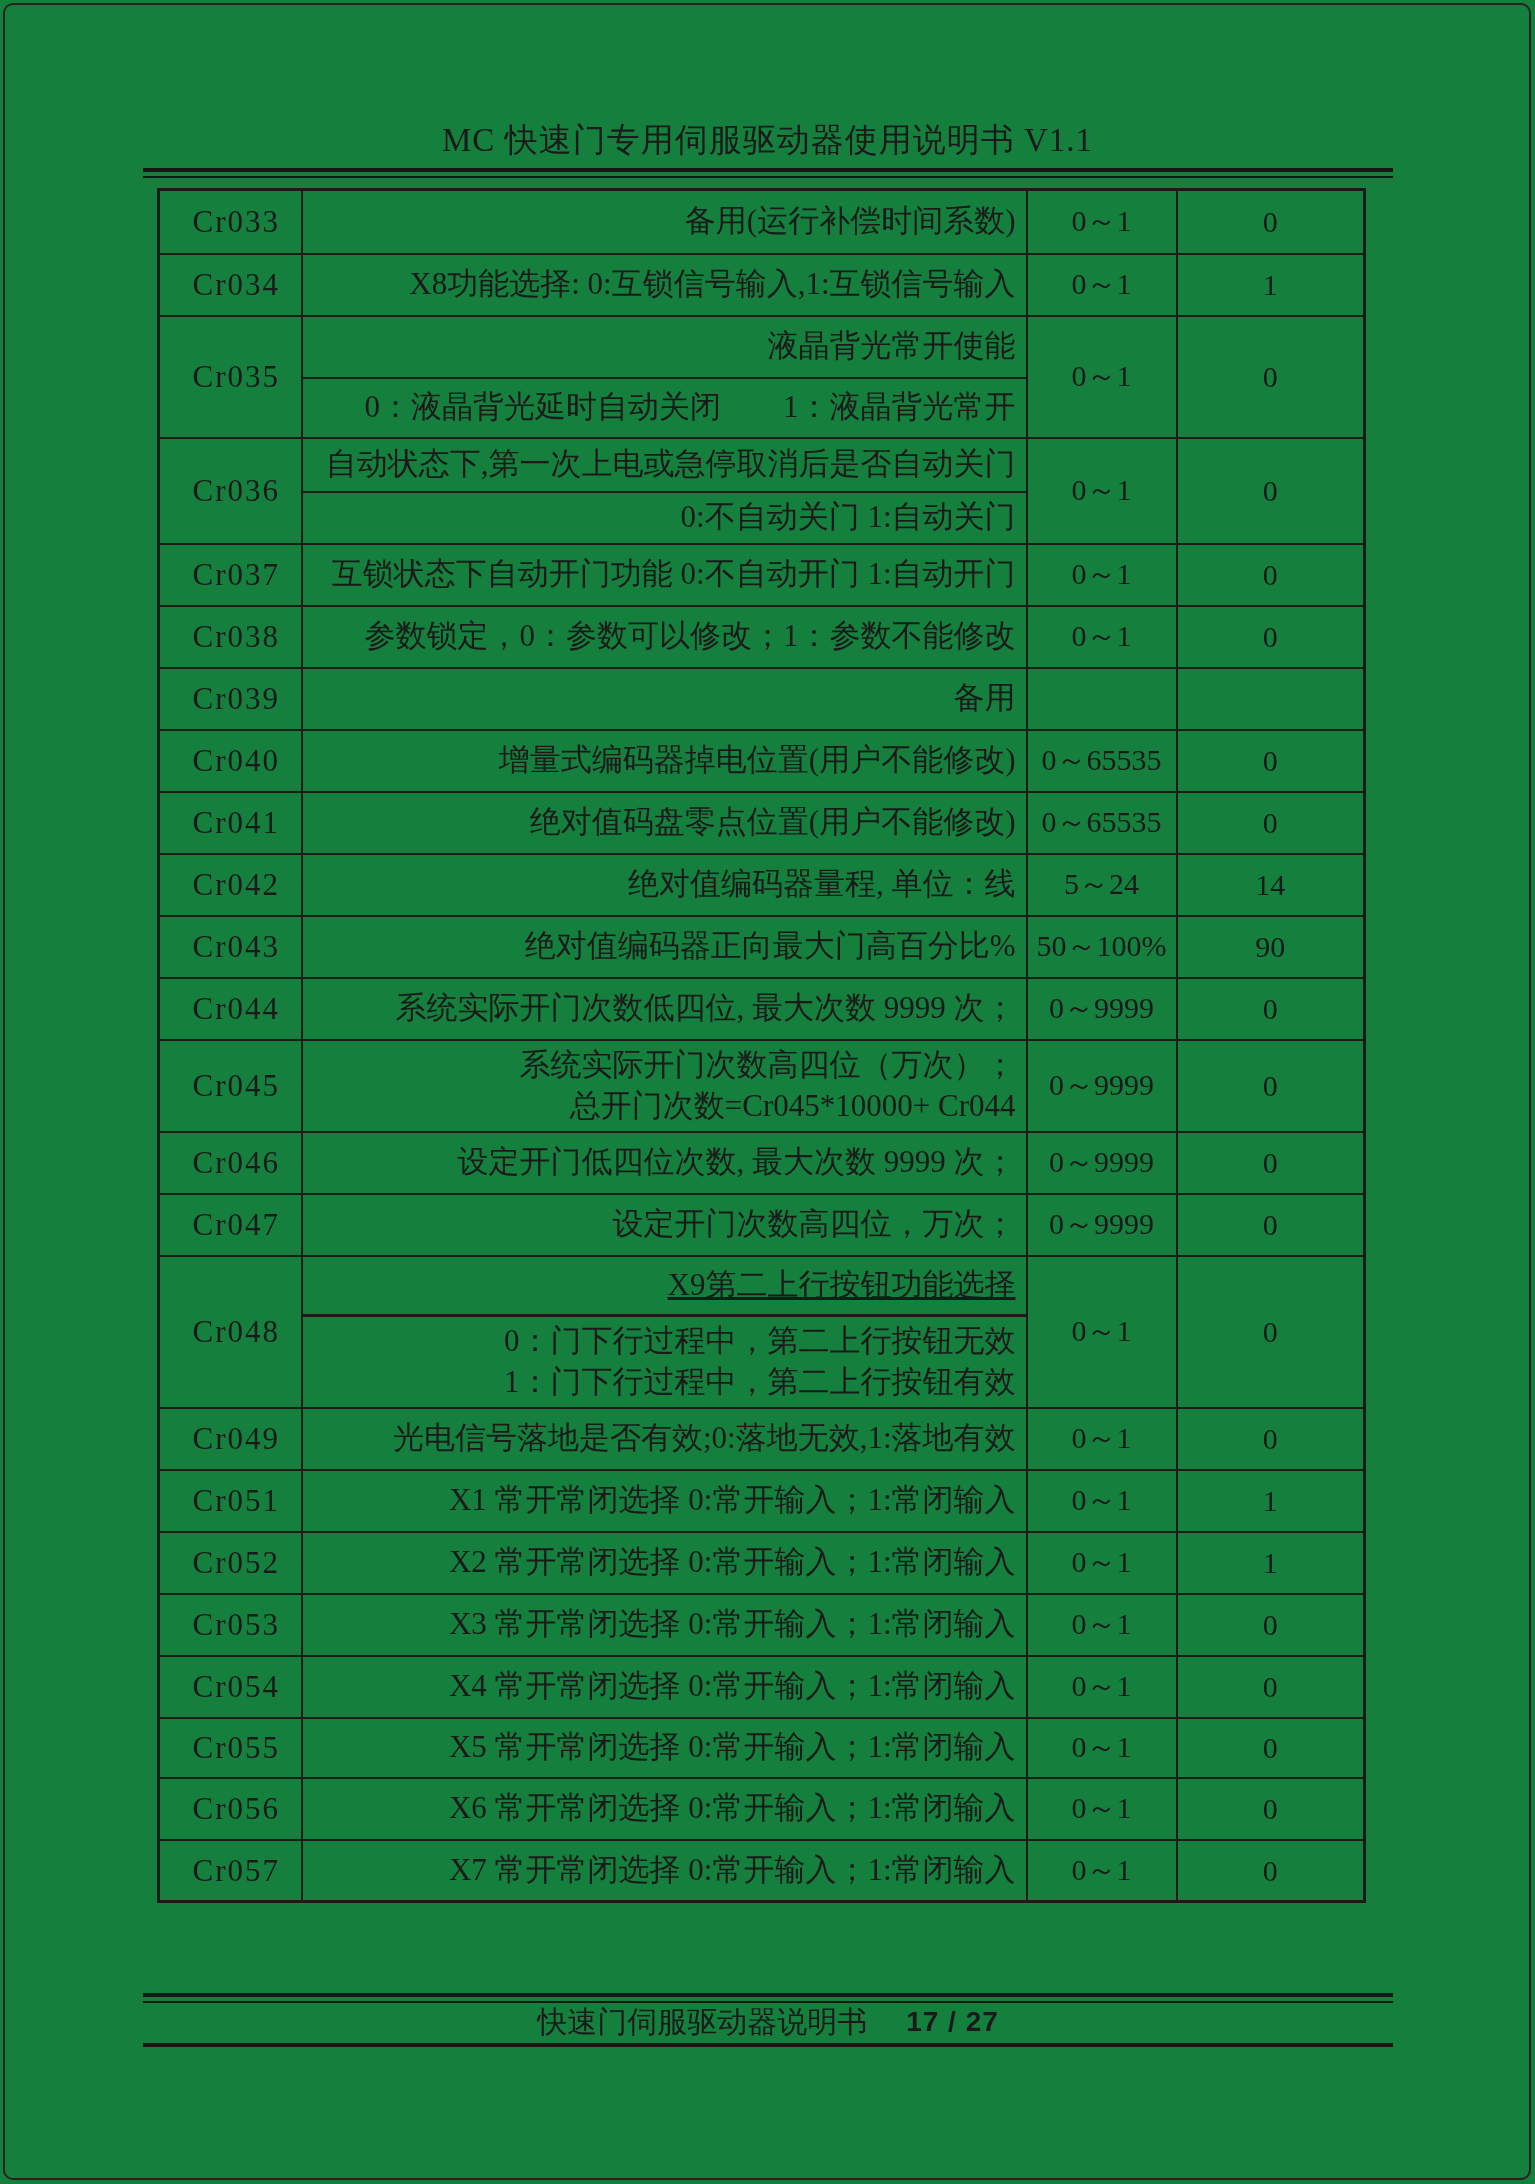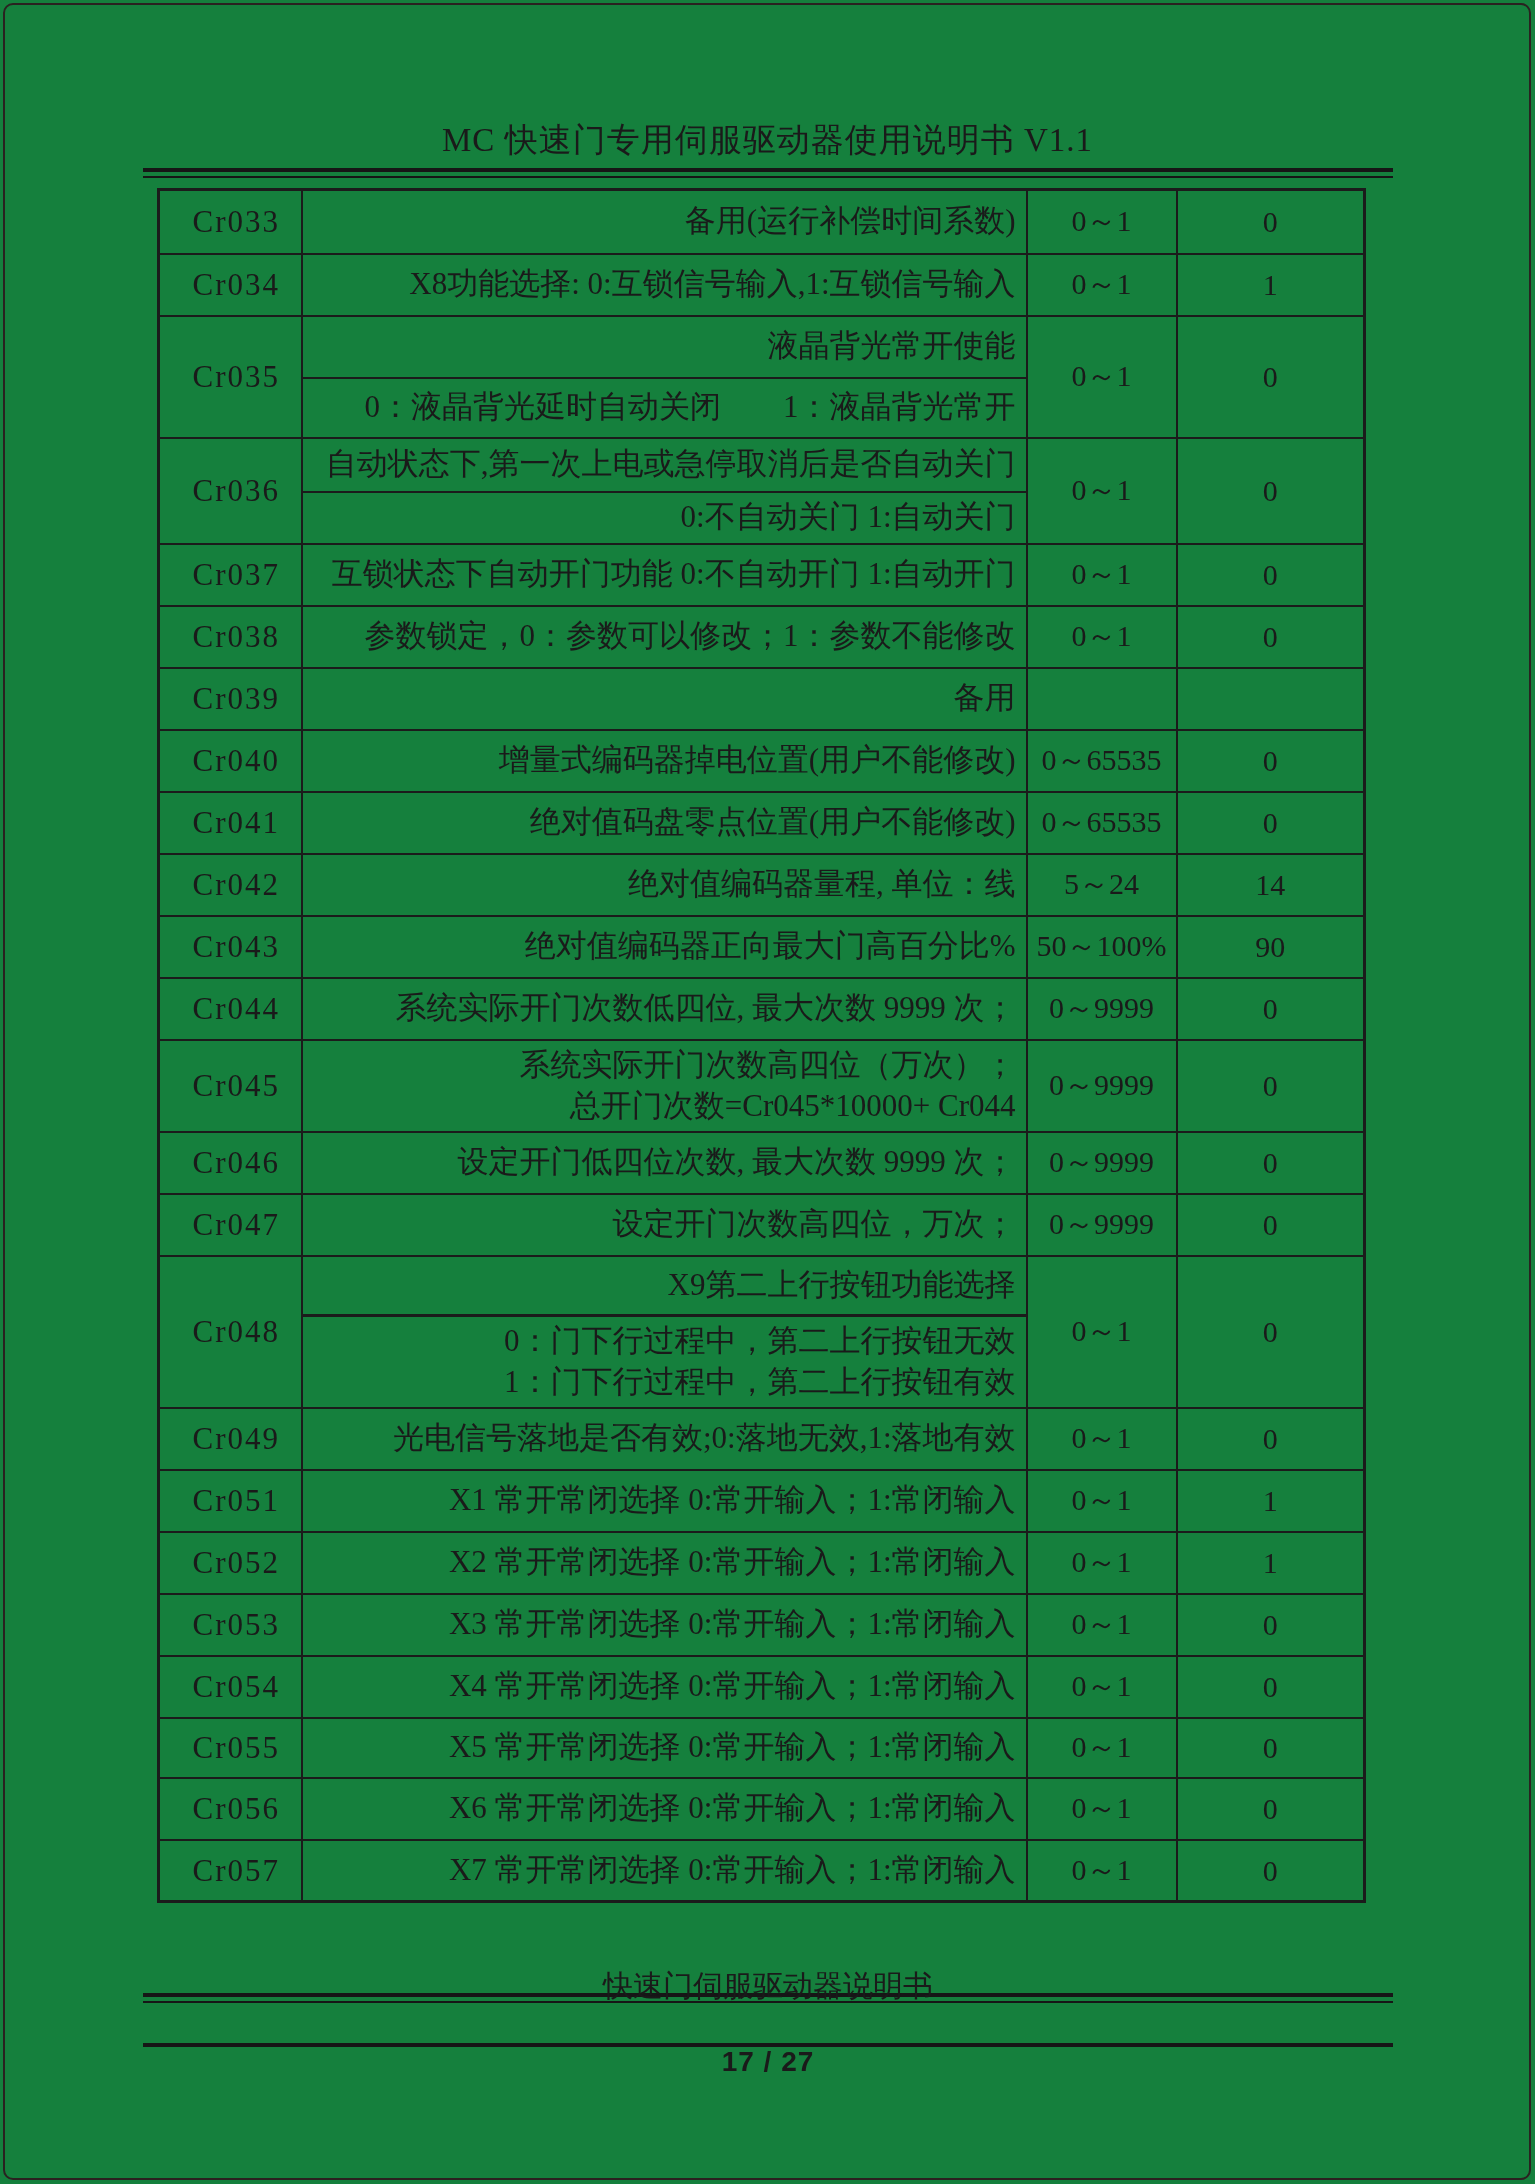--- a/index.html
+++ b/index.html
@@ -50,25 +50,25 @@
   }
   .param-table{border:3px solid #1b1b1b;}
   td.code{text-align:center;letter-spacing:2px;padding-left:13px;}
   td.desc{
     text-align:right;
     padding:4px 10px 4px 21px;
     white-space:pre-line;
     line-height:1.32;
   }
   td.range,td.def{text-align:center;font-size:30px;}
-  td.thickdiv{border-bottom-width:3px;}
+  td.thickdiv{border-bottom-width:3px;text-decoration:underline;}
   .footer-text{
     position:absolute;left:143px;width:1250px;top:2001px;height:42px;
     display:flex;align-items:center;justify-content:center;gap:39px;
-    font-size:30px;white-space:nowrap;flex-direction:column;
+    font-size:30px;white-space:nowrap;
   }
   .footer-page{
     font-family:"Liberation Sans","DejaVu Sans",sans-serif;
     font-weight:bold;font-size:28px;letter-spacing:1px;
   }
 </style>
 </head>
 <body>
 
 <div class="page">

